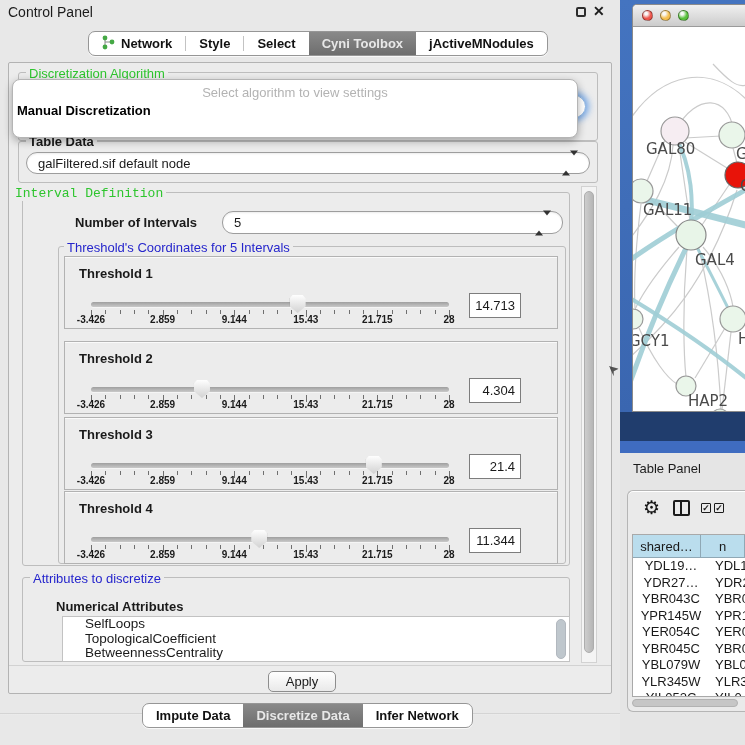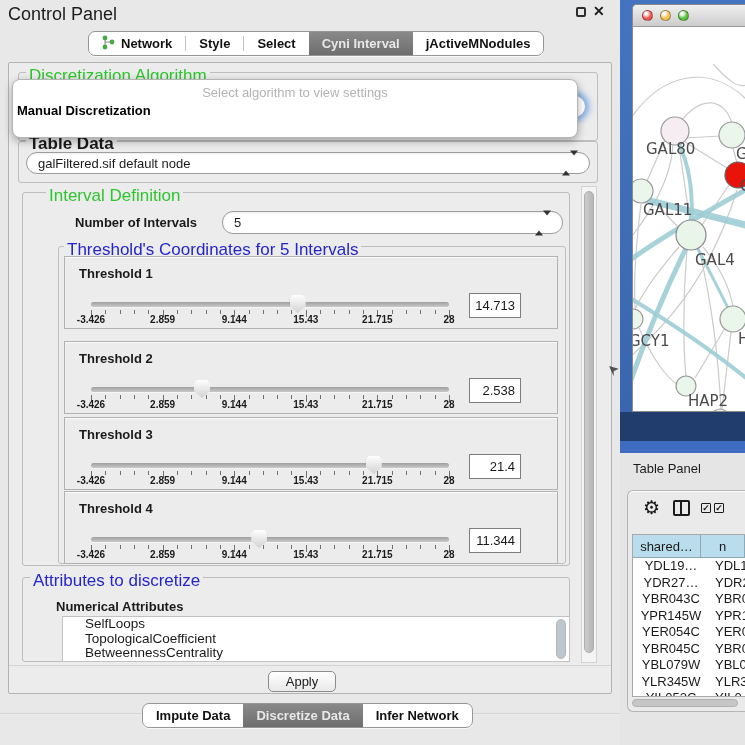--- a/index.html
+++ b/index.html
@@ -5,42 +5,42 @@
   * { margin:0; padding:0; box-sizing:border-box; }
   html,body { background:#d8d8d8; }
   #root {
     position:relative; width:745px; height:745px; overflow:hidden;
     background:#e8e8e8; font-family:"Liberation Sans", sans-serif; font-size:13px; color:#1a1a1a;
   }
   .abs { position:absolute; }
 
   
   .cp-titlebar { left:0; top:0; width:620px; height:24px; }
-  .cp-title { left:8px; top:4px; font-size:18px; color:#1c1c1c; }
+  .cp-title { left:8px; top:4px; font-size:14px; color:#1c1c1c; }
   .float-ico { left:576px; top:7px; width:10px; height:10px; border:2px solid #2d2d2d; border-radius:2px; }
   .close-ico { left:593px; top:3px; font-size:14px; font-weight:bold; color:#1c1c1c; }
 
   
   .tabbar { display:flex; align-items:stretch; height:25px; background:#fff;
             border:1px solid #969696; border-radius:7px; overflow:hidden;
             box-shadow:0 1px 0 rgba(255,255,255,.7); }
   .tab { display:flex; align-items:center; padding:0 13px; font-weight:bold; font-size:13px;
          color:#111; white-space:nowrap; cursor:default; }
   .tab.sel { background:linear-gradient(#898989,#6e6e6e); color:#e8e8e8; }
   .tabsep { width:1px; background:#c3c3c3; margin:4px 0; }
   .top-tabbar { left:88px; top:31px; }
   .bottom-tabbar { left:142px; top:703px; }
   .net-ico { margin-right:6px; }
 
   
   .outer-panel { left:8px; top:62px; width:604px; height:632px;
                  background:#ececec; border:1px solid #b3b3b3; border-radius:2px; }
 
   .groupbox { border:1px solid #bdbdbd; border-radius:3px; }
-  .gb-label { position:absolute; padding:0 3px; background:#ececec; font-size:17px; }
+  .gb-label { position:absolute; padding:0 3px; background:#ececec; font-size:13px; }
   .lbl-green { color:#2ec52e; }
   .lbl-blue  { color:#2525cc; }
 
   
   .combo { background:#fff; border:1px solid #9d9d9d; border-radius:11px;
            display:flex; align-items:center; padding:0 24px 0 11px;
            box-shadow:inset 0 1px 2px rgba(0,0,0,.08); }
   .combo .arrows { position:absolute; right:11px; top:50%; transform:translateY(-50%); }
   .arrow-up, .arrow-dn { width:0; height:0; border-left:4px solid transparent; border-right:4px solid transparent; }
   .arrow-up { border-bottom:5px solid #333; margin-bottom:2px; }
@@ -158,21 +158,21 @@
     </div>
     <div class="tabsep"></div>
     <div class="tab">
         <span>Style</span>
       </div>
     <div class="tabsep"></div>
     <div class="tab">
         <span>Select</span>
       </div>
     <div class="tab sel">
-        <span>Cyni Interval</span>
+        <span>Cyni Toolbox</span>
       </div>
     <div class="tab">
         <span>jActiveMNodules</span>
       </div>
   </div>
 
   <div class="abs outer-panel"></div>
 
   <div class="abs groupbox" style="left:18px;top:72px;width:580px;height:69px;"></div>
   <div class="abs gb-label lbl-green" style="left:26px;top:66px;">Discretization Algorithm</div>
@@ -185,21 +185,21 @@
   </div>
 
   <div class="abs groupbox" style="left:18px;top:141px;width:580px;height:42px;"></div>
   <div class="abs gb-label" style="left:26px;top:134px;font-weight:bold;">Table Data</div>
   <div class="abs combo" style="left:26px;top:152px;width:564px;height:22px;">
     <span>galFiltered.sif default node</span>
     <span class="arrows"><span class="arrow-up"></span><span class="arrow-dn"></span></span>
   </div>
 
   <div class="abs groupbox" style="left:22px;top:192px;width:548px;height:374px;"></div>
-  <div class="abs gb-label lbl-green" style="left:46px;top:186px;">Interval Definition</div>
+  <div class="abs gb-label lbl-green" style="left:12px;top:186px;font-family:Liberation Mono, monospace;">Interval Definition</div>
 
   <div class="abs" style="left:75px;top:215px;font-weight:bold;">Number of Intervals</div>
   <div class="abs combo" style="left:222px;top:211px;width:341px;height:23px;">
     <span>5</span>
     <span class="arrows"><span class="arrow-up"></span><span class="arrow-dn"></span></span>
   </div>
 
   <div class="abs groupbox" style="left:58px;top:246px;width:508px;height:318px;"></div>
   <div class="abs gb-label lbl-blue" style="left:64px;top:240px;">Threshold's Coordinates for 5 Intervals</div>
   <div id="thresholds-stack">
@@ -274,21 +274,21 @@
           <div class="th-tick" style="left: 355.36px; top: 53px; height: 4px;"></div>
           <div class="th-tick" style="left: 369.68px; top: 53px; height: 4px;"></div>
           <div class="th-tick" style="left: 384px; top: 53px; height: 7px;"></div>
           <div class="th-ticklabel" style="left: 26px;">-3.426</div>
           <div class="th-ticklabel" style="left: 97.6px;">2.859</div>
           <div class="th-ticklabel" style="left: 169.2px;">9.144</div>
           <div class="th-ticklabel" style="left: 240.8px;">15.43</div>
           <div class="th-ticklabel" style="left: 312.4px;">21.715</div>
           <div class="th-ticklabel" style="left: 384px;">28</div>
         </div>
-    <div class="th-value">2.538</div>
+    <div class="th-value">4.304</div>
   </div>
       <div class="th-panel" style="top: 417px;">
     <div class="th-label">Threshold 3</div>
     <div class="th-track"></div>
     <div class="th-thumb" style="left: 300.814px;"></div>
     <div class="ticks">
           <div class="th-tick" style="left: 26px; top: 53px; height: 7px;"></div>
           <div class="th-tick" style="left: 40.32px; top: 53px; height: 4px;"></div>
           <div class="th-tick" style="left: 54.64px; top: 53px; height: 4px;"></div>
           <div class="th-tick" style="left: 68.96px; top: 53px; height: 4px;"></div>

